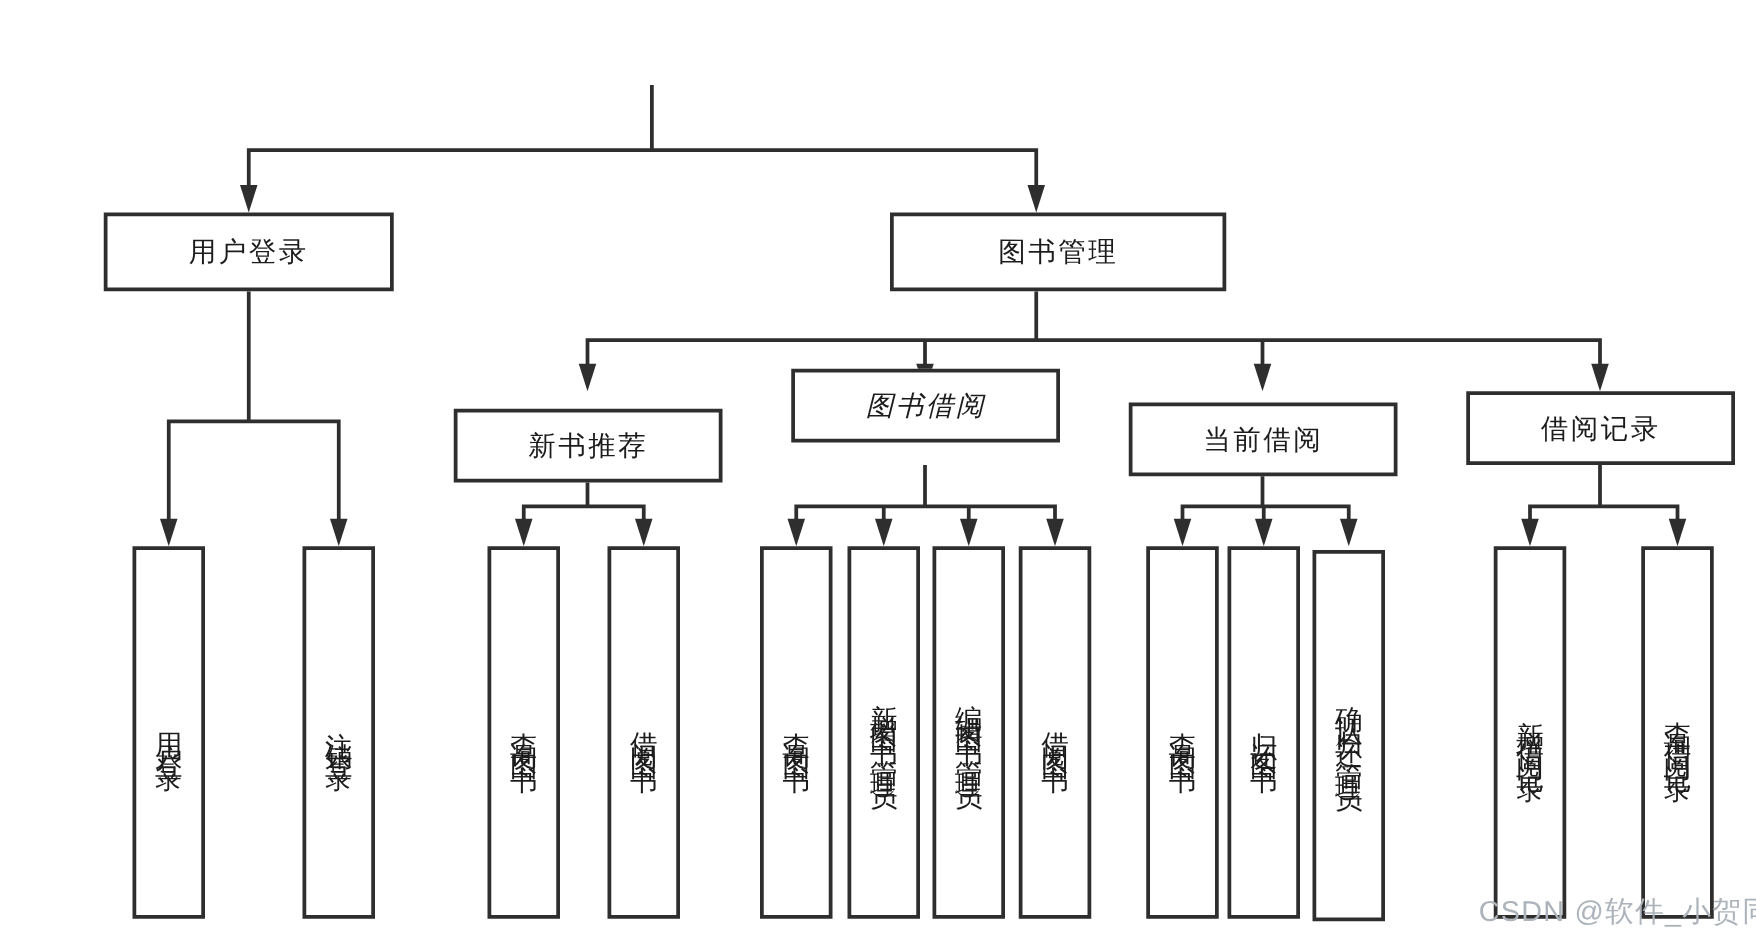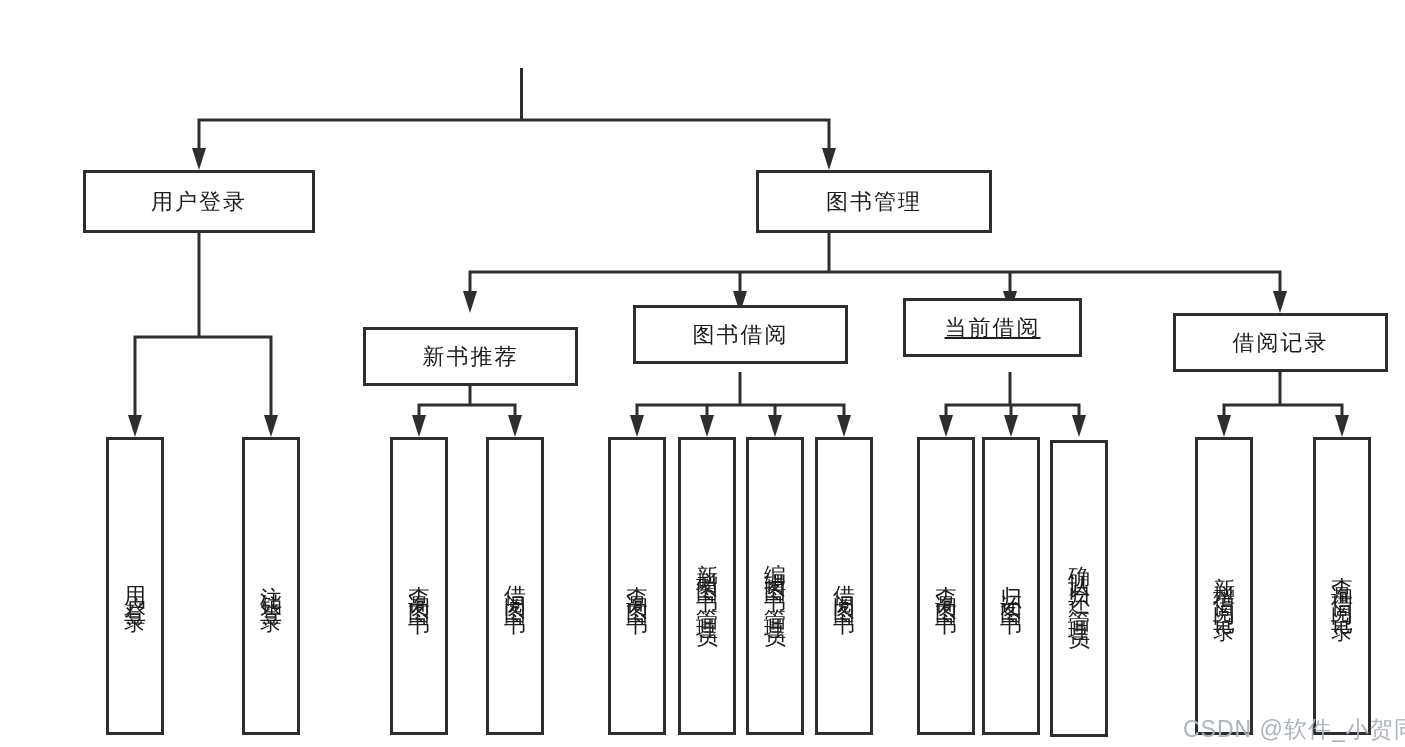--- a/index.html
+++ b/index.html
@@ -90,31 +90,31 @@
       <polygon points="1072,415 1086,415 1079,437"></polygon>
       <polygon points="1217,415 1231,415 1224,437"></polygon>
       <polygon points="1335,415 1349,415 1342,437"></polygon>
     </g>
   </svg>
 
 
   <div class="node" style="left:83px; top:170px; width:232px; height:63px;">
     <span>用户登录</span>
   </div>
-  <div class="node" style="left:712px; top:170px; width:236px; height:63px;margin-left:44px;">
+  <div class="node" style="left:712px; top:170px; width:269px; height:63px;">
     <span>图书管理</span>
   </div>
 
   <div class="node" style="left:363px; top:327px; width:215px; height:59px;text-align:right;">
     <span>新书推荐</span>
   </div>
-  <div class="node" style="left:633px; top:305px; width:215px; height:59px;">
+  <div class="node" style="left:633px; top:295px; width:215px; height:59px;font-style:italic;">
     <span>图书借阅</span>
   </div>
-  <div class="node" style="left:903px; top:298px; width:179px; height:59px;text-decoration:underline;">
+  <div class="node" style="left:903px; top:322px; width:215px; height:59px;">
     <span>当前借阅</span>
   </div>
   <div class="node" style="left:1173px; top:313px; width:215px; height:59px;">
     <span>借阅记录</span>
   </div>
 
   <div class="node v" style="left:106px; top:437px; width:58px; height:298px;">
     <span>用户登录</span>
   </div>
   <div class="node v" style="left:242px; top:437px; width:58px; height:298px;">

